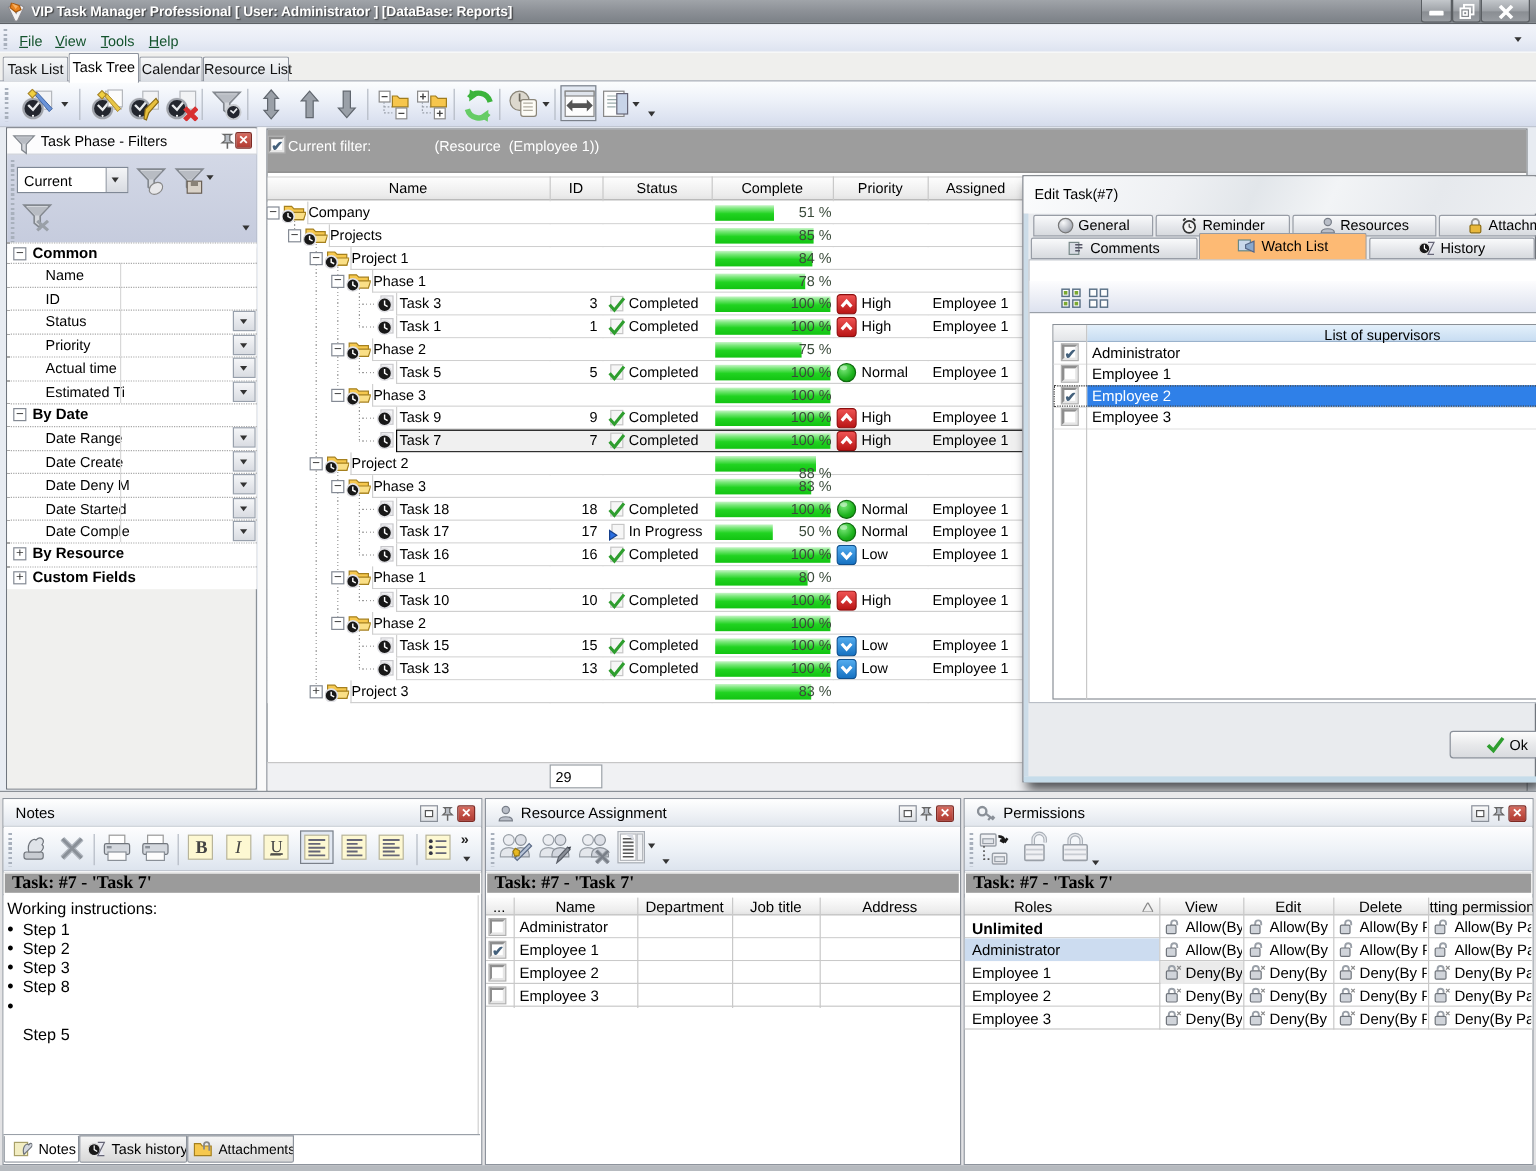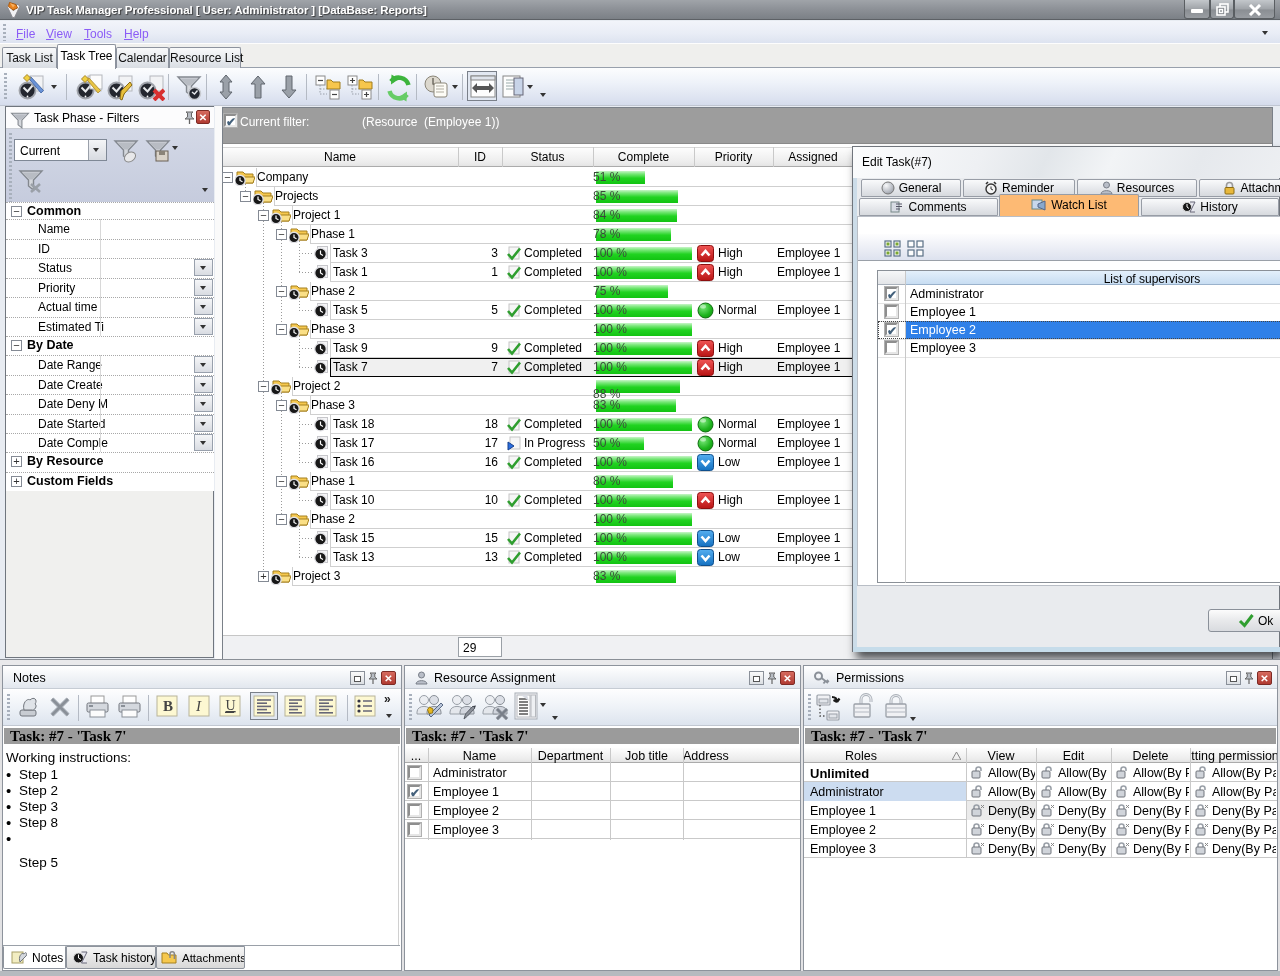--- a/index.html
+++ b/index.html
@@ -4,21 +4,21 @@
 *{margin:0;padding:0;box-sizing:border-box;}
 html,body{width:1280px;height:976px;overflow:hidden;}
 body{font-family:"Liberation Sans",sans-serif;position:relative;background:#e8ecf2;}
 .abs{position:absolute;}
 
 #titlebar{left:0;top:0;width:1280px;height:20px;background:linear-gradient(180deg,#a0a4a9 0%,#8e9298 45%,#7b8086 100%);border-bottom:1px solid #5d6166;}
 #titletext{left:26px;top:4px;color:#fff;font-size:11.5px;letter-spacing:-0.1px;font-weight:bold;text-shadow:1px 1px 1px rgba(40,40,40,.8);white-space:nowrap;}
 .winbtn{top:0px;height:19px;background:linear-gradient(180deg,#c3c7cb 0%,#9fa3a8 50%,#8a8e93 55%,#999da2 100%);border:1px solid #5a5e62;border-top:none;color:#fff;text-align:center;font-size:11px;line-height:17px;font-weight:bold;}
 
 #menubar{left:0;top:21px;width:1280px;height:23px;background:linear-gradient(180deg,#f2f4fa 0%,#e9edf6 55%,#dde3f0 100%);border-bottom:1px solid #fdfdfd;}
-.menuitem{top:27px;font-size:12px;color:#8b5cf6;}
+.menuitem{top:27px;font-size:12px;color:#14532d;}
 .ul{text-decoration:underline;}
 .grip{width:3px;background:repeating-linear-gradient(180deg,#a8b0bc 0 2px,transparent 2px 4px);}
 
 #tabbar{left:0;top:44px;width:1280px;height:24px;background:#efefed;border-bottom:1px solid #98a0ac;}
 .tab{top:47px;height:21px;background:linear-gradient(180deg,#f8f9fa 0%,#e7eaee 55%,#d9dde3 100%);border:1px solid #8d939e;border-bottom:none;font-size:12px;color:#111;text-align:center;line-height:20px;border-radius:2px 2px 0 0;white-space:nowrap;}
 .tabactive{top:44px;height:25px;background:#fff;font-size:12px;border:1px solid #8d939e;border-bottom:none;text-align:center;line-height:22px;border-radius:2px 2px 0 0;z-index:3;white-space:nowrap;}
 
 #toolbar{left:0;top:68px;width:1280px;height:38px;background:linear-gradient(180deg,#fcfdfe 0%,#eef2f9 40%,#dce2f0 85%,#d5dcec 100%);border-bottom:1px solid #c0c6d2;}
 .tsep{top:74px;width:1px;height:26px;background:#b4bac4;}
 .dda{width:0;height:0;border-left:3.5px solid transparent;border-right:3.5px solid transparent;border-top:4px solid #333;}
@@ -36,21 +36,21 @@
 #gridwrap{left:222px;top:107px;width:1051px;height:553px;background:#fff;border:1px solid #7a8088;}
 #cfbar{left:223px;top:108px;width:1049px;height:36px;background:#9d9d9d;border-bottom:1px solid #8a8a8a;color:#fff;font-size:13px;}
 #ghead{left:223px;top:147px;width:1049px;height:20px;background:linear-gradient(180deg,#fdfdfd,#ececec 80%,#e4e4e4);border-bottom:1px solid #ababab;border-top:1px solid #d8d8d8;}
 .gheadcell{top:150px;font-size:12px;color:#000;text-align:center;}
 .gvline{top:147px;width:1px;background:#c9c9c9;}
 .grow{left:223px;width:1049px;height:19px;background:#fff;}
 .vdot{width:1px;background-image:repeating-linear-gradient(180deg,#9a9a9a 0 1px,transparent 1px 3px);}
 .hdot{height:1px;background-image:repeating-linear-gradient(90deg,#9a9a9a 0 1px,transparent 1px 3px);}
 .gtext{font-size:12px;color:#000;top:2px;white-space:nowrap;}
 .bar{top:3px;height:13px;background:linear-gradient(180deg,#c8f5c8 0%,#7ae87a 22%,#21d321 55%,#12c312 100%);}
-.bartext{top:3px;left:593px;width:100px;text-align:left;font-size:12px;color:#3a4a3a;}
+.bartext{top:3px;left:593px;width:100px;text-align:right;font-size:12px;color:#3a4a3a;}
 #gfoot{left:223px;top:635px;width:1049px;height:24px;background:#f0f1f3;border-top:1px solid #c6c6c6;}
 
 #dlg{left:852px;top:146px;width:428px;height:506px;background:#e9ebee;border:1px solid #70757c;box-shadow:4px 7px 9px rgba(25,28,32,.75);}
 #dlgtitle{left:853px;top:147px;width:427px;height:31px;background:linear-gradient(115deg,#fbfcfd 0%,#eef0f3 30%,#e2e6ea 45%,#f2f4f6 60%,#e6e9ed 80%,#edeff2 100%);font-size:13px;color:#000;}
 .dtab{top:179px;height:18px;background:linear-gradient(180deg,#f9fafb 0%,#e4e6ea 60%,#d7dade 100%);border:1px solid #989da6;border-radius:2px 2px 0 0;font-size:12px;color:#000;}
 .dtab2{top:198px;height:18px;}
 #dtabactive{top:194px;height:22px;background:#fdba74;border:1px solid #989da6;border-bottom:none;border-radius:2px 2px 0 0;font-size:12px;z-index:3;}
 #dlgbody{left:857px;top:216px;width:426px;height:370px;background:#fff;border:1px solid #b9bec6;}
 #suplist{left:877px;top:270px;width:412px;height:313px;border:1px solid #8a9097;background:#fff;}
 #suphead{left:906px;top:271px;width:383px;height:14px;background:linear-gradient(180deg,#e3f0fb,#c8ddf2);border-bottom:1px solid #9ab2cc;font-size:12px;}
@@ -1018,21 +1018,21 @@
     <rect x="18" y="3" width="4.5" height="22" fill="#eef0f3" stroke="#b5b8bd"></rect>
     <path d="M8 3 L16 9 L14 3" fill="#d8dbe2"></path>
   </svg>
 <div class="abs dda" style="left:540px;top:703px;"></div>
 <div class="abs dda" style="left:552px;top:716px;"></div>
 <div class="abs bthead" style="left:405px;top:748px;width:395px;height:15px;"></div>
 <div class="abs" style="left:404px;top:749px;width:24px;font-size:12.5px;text-align:center;">...</div>
 <div class="abs" style="left:428px;top:749px;width:103px;font-size:12.5px;text-align:center;">Name</div>
 <div class="abs" style="left:531px;top:749px;width:79px;font-size:12.5px;text-align:center;">Department</div>
 <div class="abs" style="left:610px;top:749px;width:73px;font-size:12.5px;text-align:center;">Job title</div>
-<div class="abs" style="left:683px;top:749px;width:117px;font-size:12.5px;text-align:left;">Address</div>
+<div class="abs" style="left:683px;top:749px;width:117px;font-size:12.5px;text-align:center;">Address</div>
 <div class="abs btrow" style="left:405px;top:763px;width:395px;height:19px;border-bottom:1px solid #c9c9c9;"></div>
 <div class="abs cb" style="left:408px;top:766px;"></div>
 <div class="abs" style="left:433px;top:766px;font-size:12.5px;">Administrator</div>
 <div class="abs btrow" style="left:405px;top:782px;width:395px;height:19px;border-bottom:1px solid #c9c9c9;"></div>
 <div class="abs cb" style="left:408px;top:785px;"></div>
 <div class="abs chk" style="left:410px;top:788px;color:#44617c;">✔</div>
 <div class="abs" style="left:433px;top:785px;font-size:12.5px;">Employee 1</div>
 <div class="abs btrow" style="left:405px;top:801px;width:395px;height:19px;border-bottom:1px solid #c9c9c9;"></div>
 <div class="abs cb" style="left:408px;top:804px;"></div>
 <div class="abs" style="left:433px;top:804px;font-size:12.5px;">Employee 2</div>

